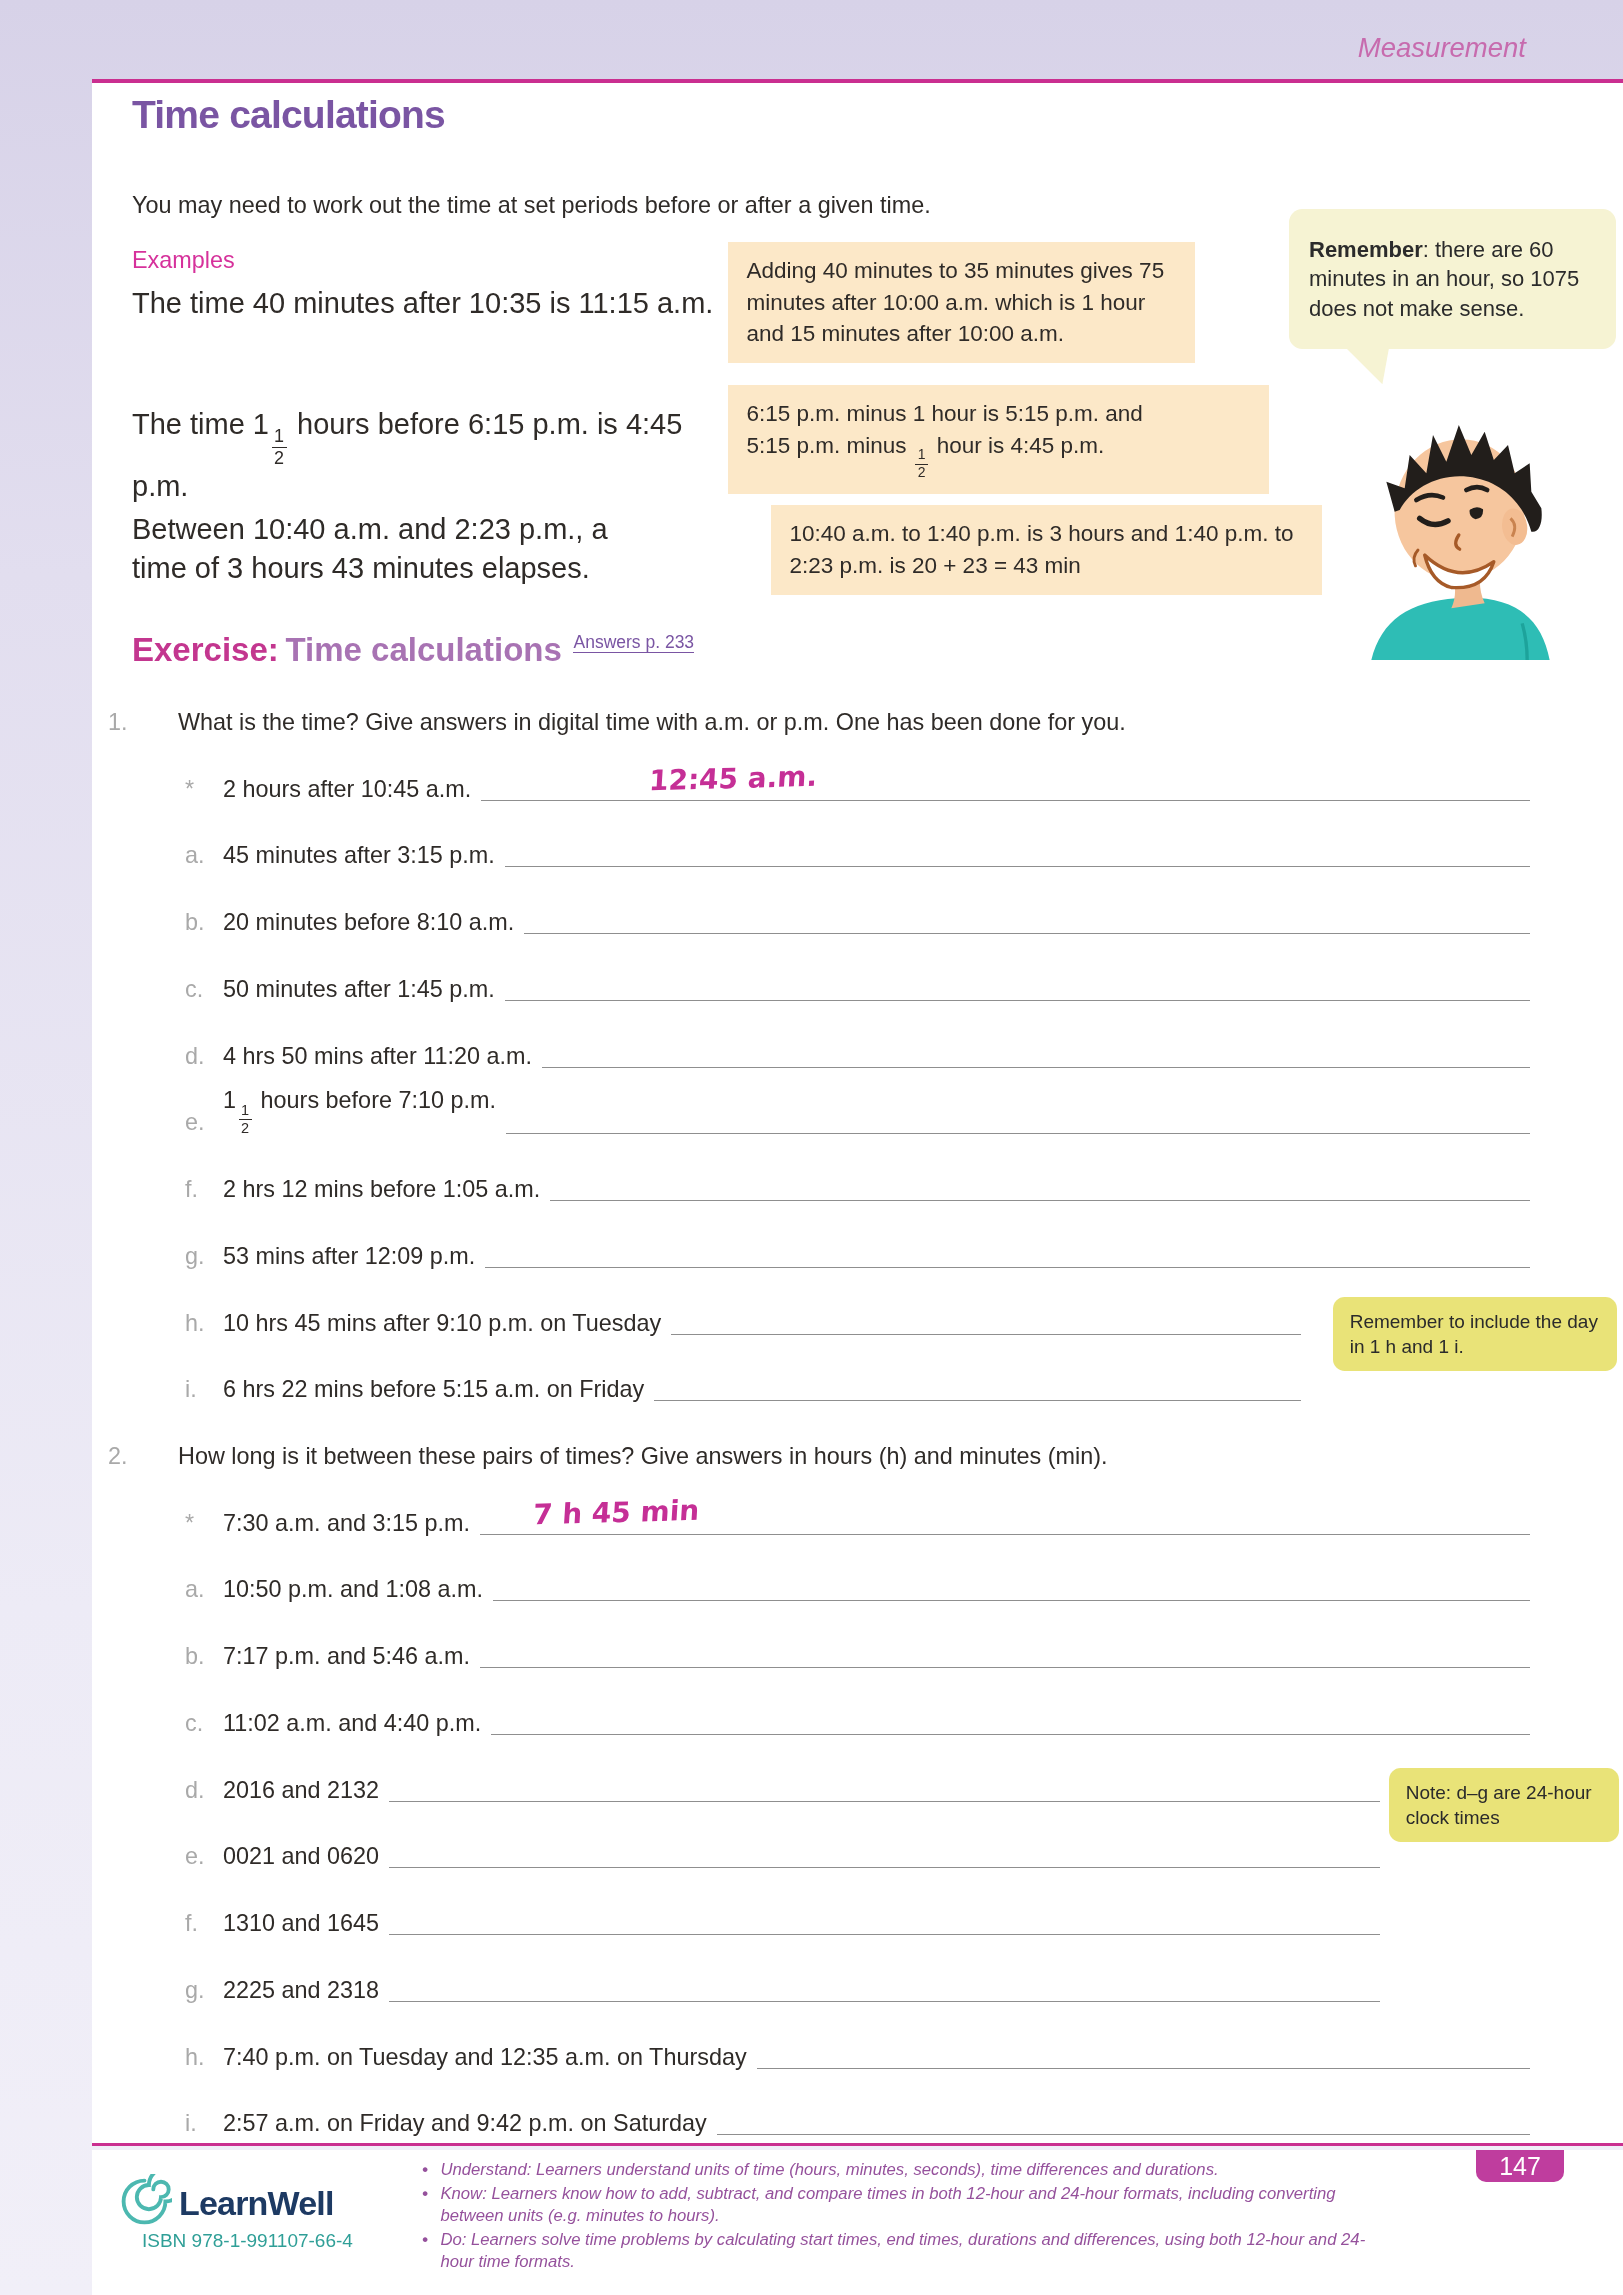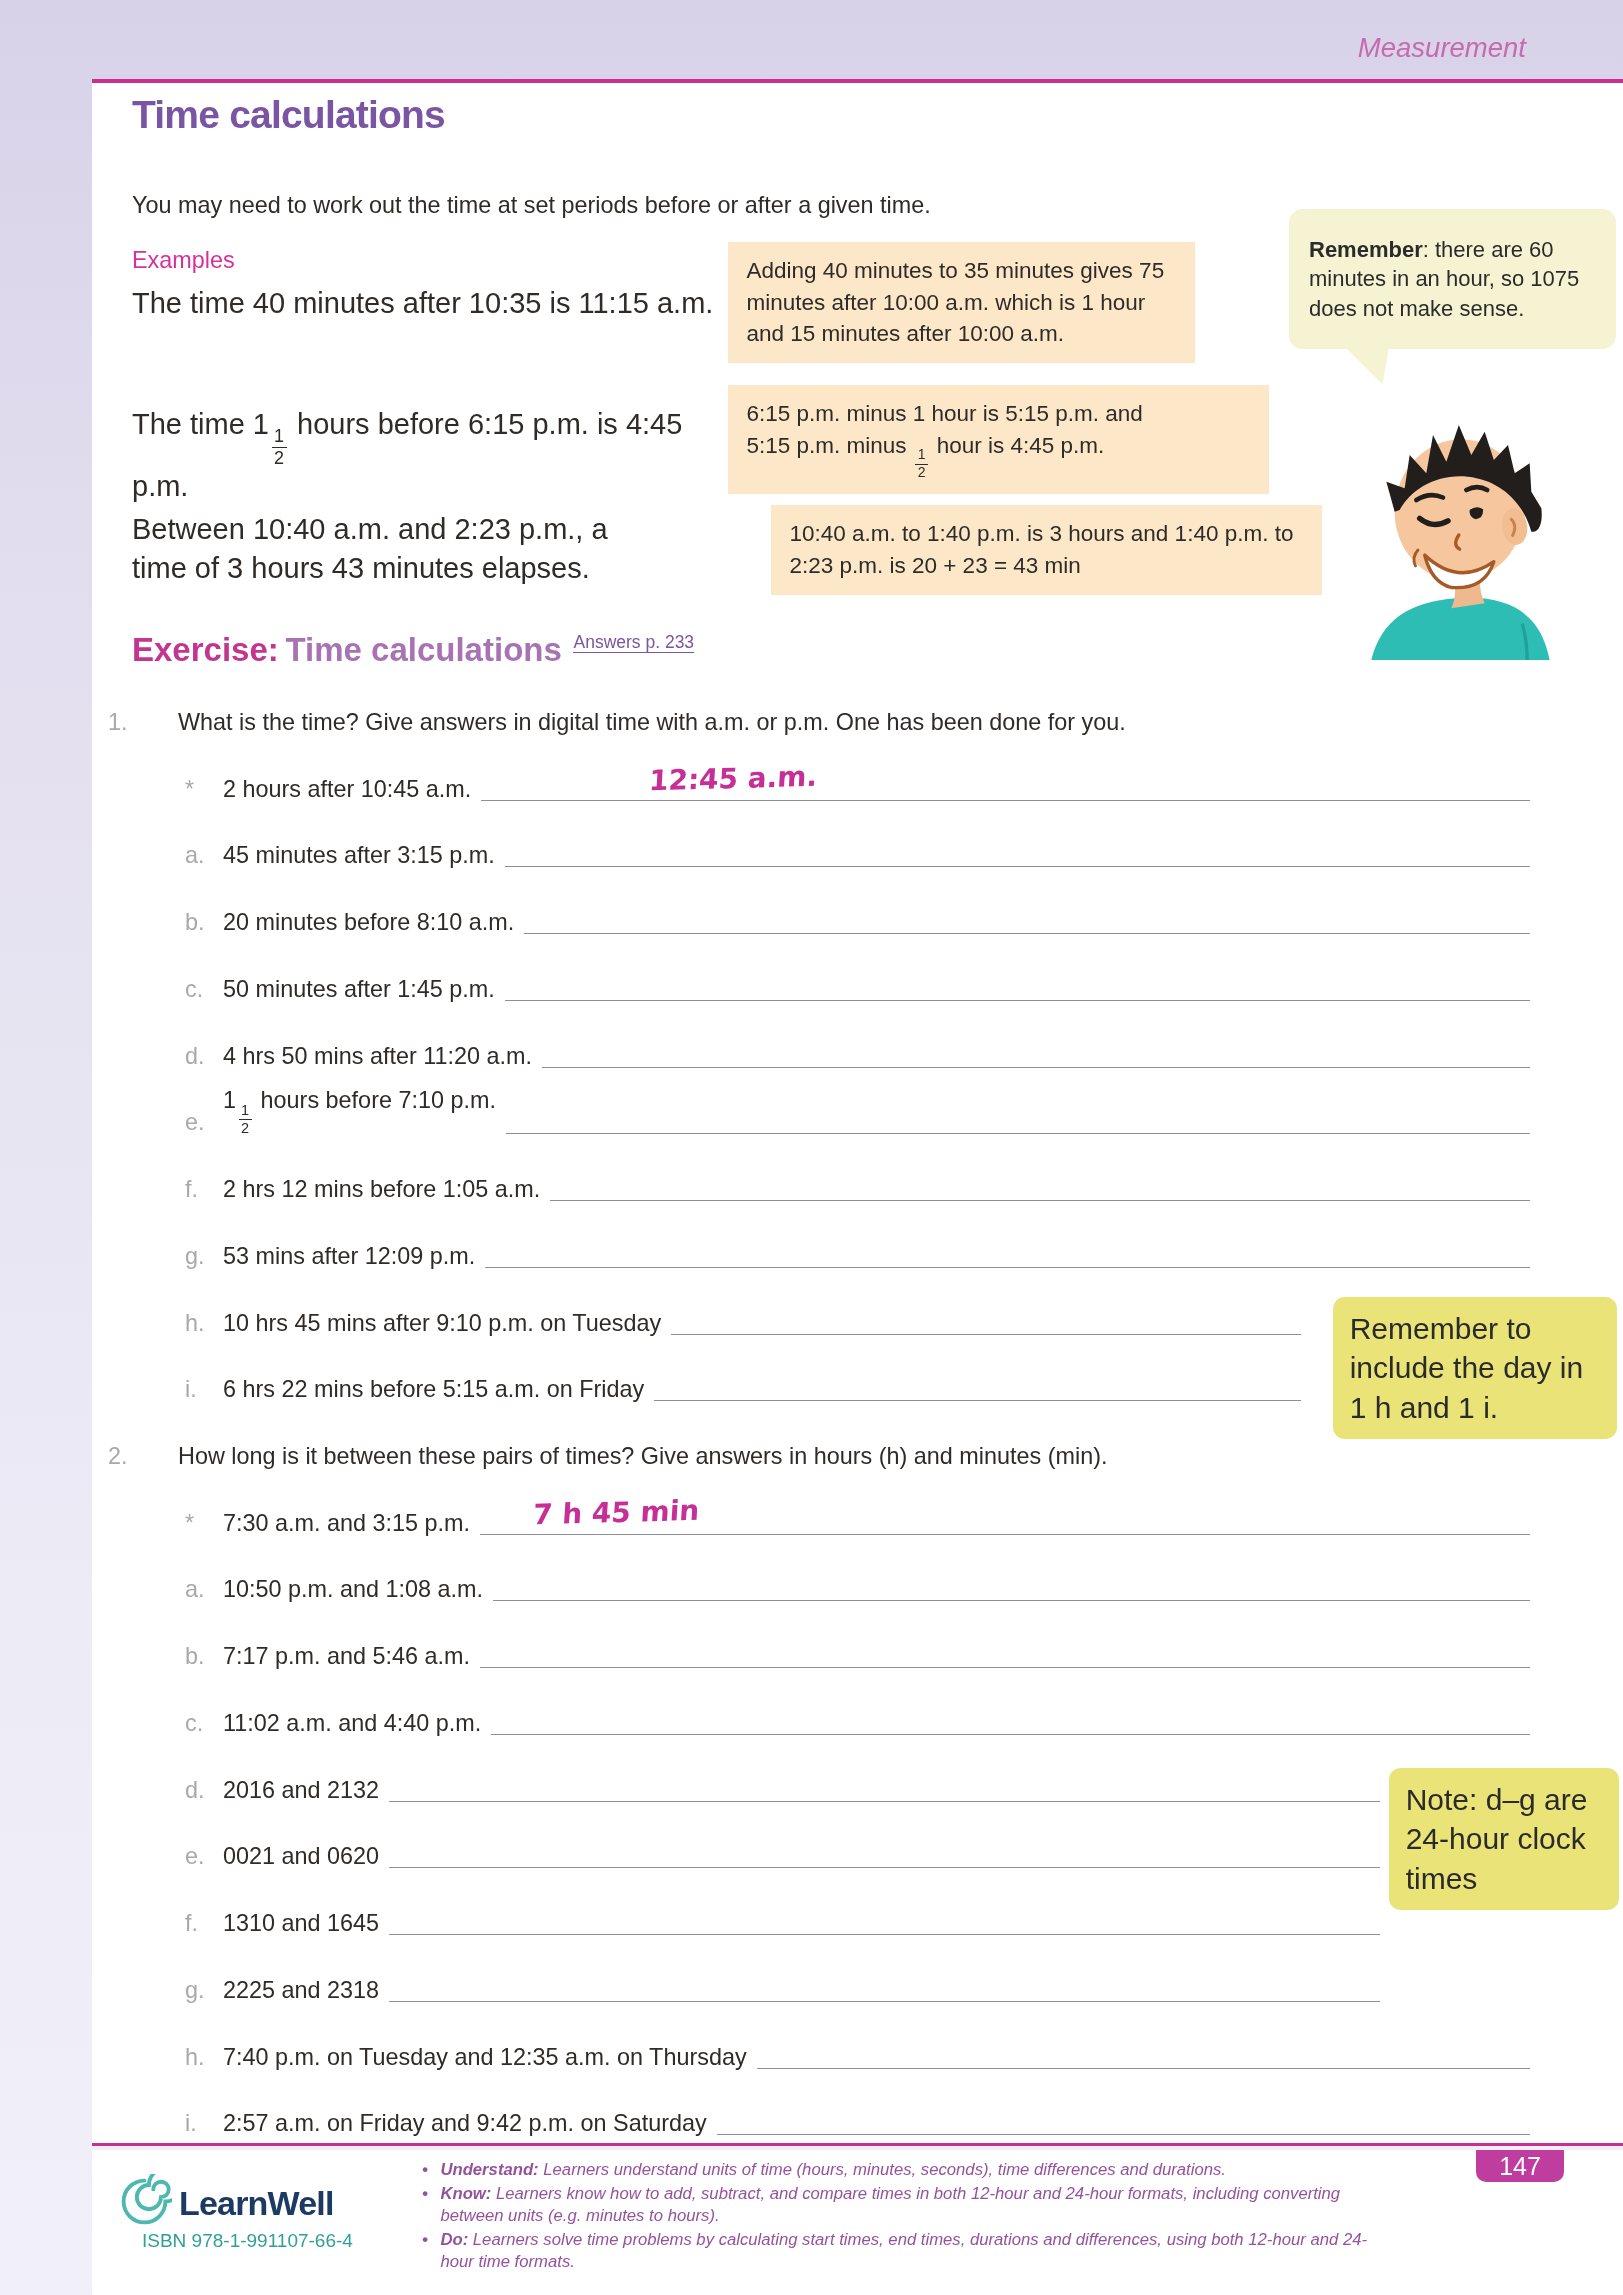--- a/index.html
+++ b/index.html
@@ -63,32 +63,32 @@
   .ans-line{flex:1;border-bottom:1.7px solid var(--line-gray);position:relative;height:0;align-self:flex-end;margin-bottom:1.7px;}
   .handwrite{position:absolute;left:16%;bottom:5px;font-size:28px;font-weight:700;color:var(--handwriting);
     font-family:"DejaVu Sans",sans-serif;transform:rotate(-1.5deg) skewX(-5deg);white-space:nowrap;}
   .q2row .handwrite{left:5%;}
 
   .frac{display:inline-flex;flex-direction:column;align-items:center;vertical-align:-0.45em;
     line-height:1;font-size:0.62em;margin:0 2.5px;}
   .frac .num{border-bottom:1.7px solid currentColor;padding:0 2.5px 1.7px;}
   .frac .den{padding-top:1.7px;}
 
-  .side-note{position:absolute;background:var(--note-yellow);border-radius:11.7px;font-size:30px;line-height:1.32;
+  .side-note{position:absolute;background:var(--note-yellow);border-radius:11.7px;font-size:19px;line-height:1.32;
     padding:11.7px 16.7px;color:#2b2b2b;}
   .n1{left:1333px;top:1297px;width:284px;}
   .n2{left:1389px;top:1768px;width:230px;}
 
   .page-num{left:1476px;top:2150px;width:88px;height:32px;background:#bf3d9e;color:#fff;
     font-size:25px;display:flex;align-items:center;justify-content:center;border-radius:0 0 10px 10px;}
 
   .bullets{left:422px;top:2159px;width:972px;font-size:16.7px;font-style:italic;color:var(--footer-purple);line-height:1.3;}
   .bullet-row{display:flex;margin-bottom:2.5px;}
   .bullet-dot{flex:0 0 18.4px;font-weight:700;}
-  .bullet-bold{font-weight:700;}
+  .bullet-bold{font-weight:400;}
 
   .logo-spiral{left:117px;top:2174px;}
   .logo-text{left:179px;top:2184px;font-size:34px;font-weight:700;color:var(--navy);letter-spacing:-0.8px;}
   .isbn{left:142px;top:2230px;font-size:19px;color:var(--teal);}
 </style>
 </head>
 <body>
 
 <div class="page"></div>
 <div class="footer-area"></div>

